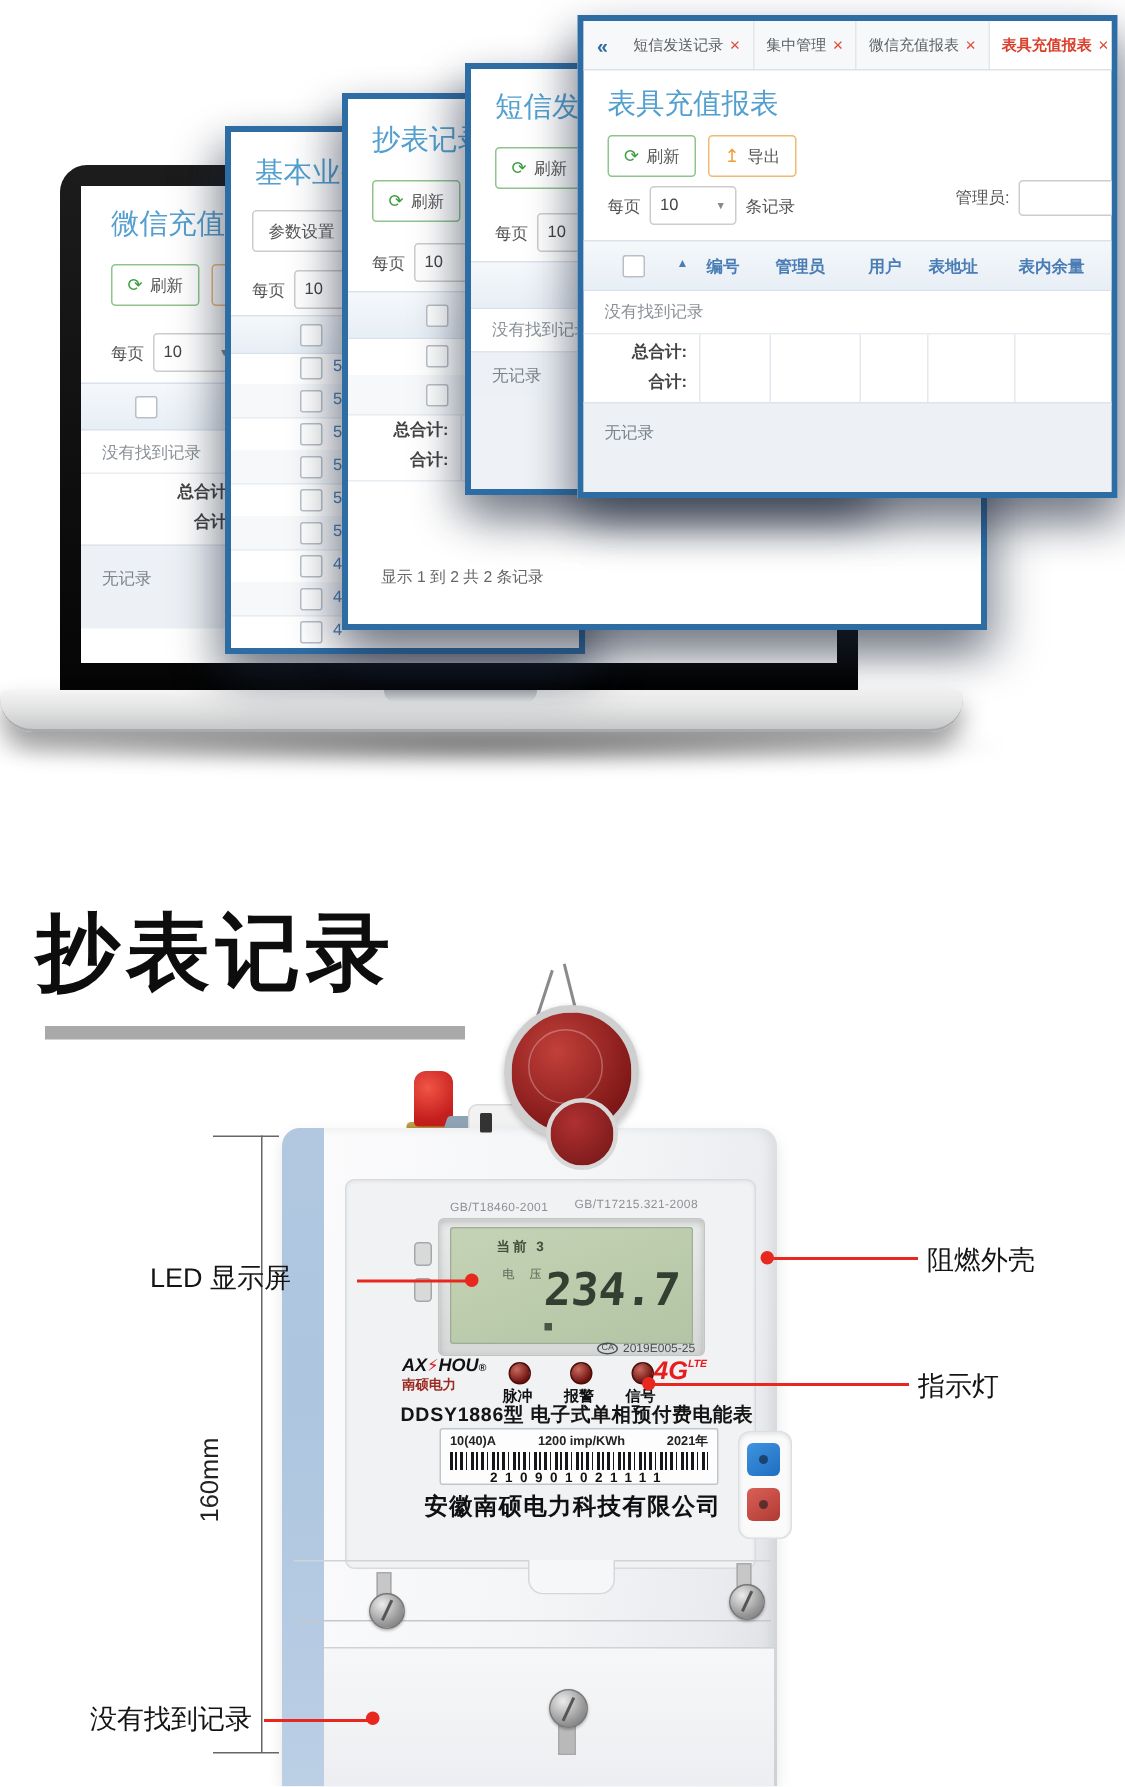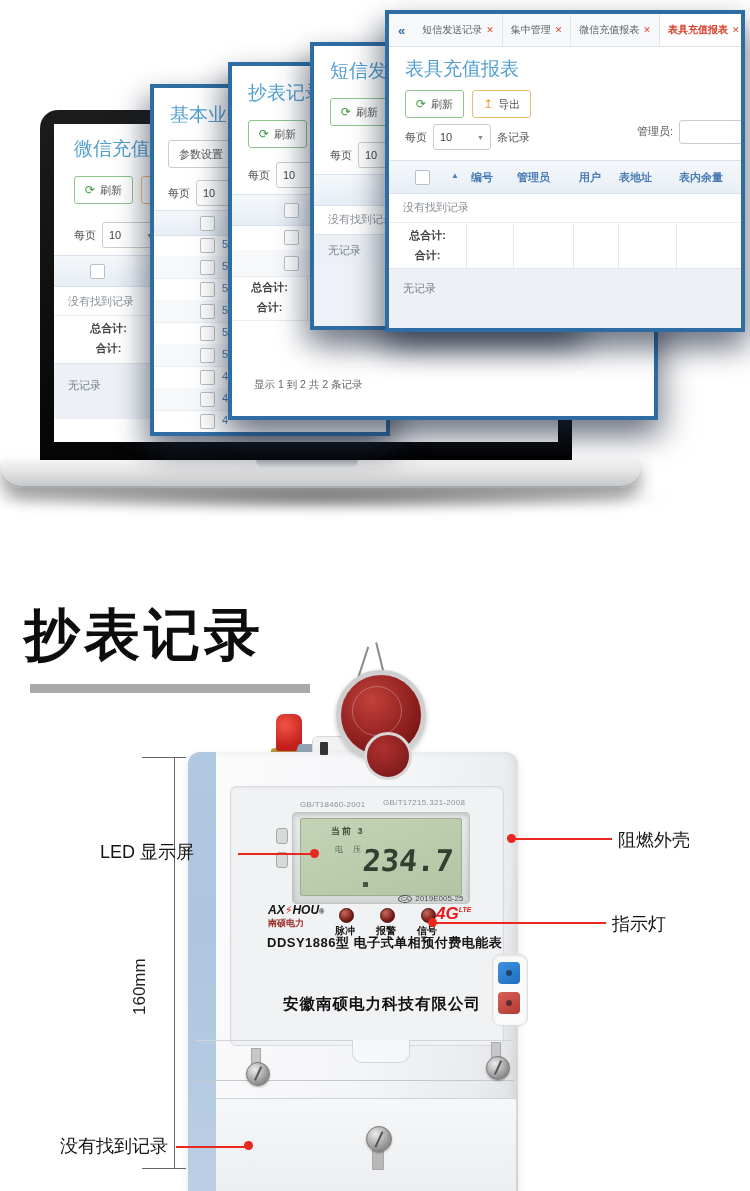--- a/index.html
+++ b/index.html
@@ -28,21 +28,21 @@
   .btn.green{border:1px solid #8ec48e;} .btn.green .ic{color:#3f9d43;font-size:12px;}
   .btn.orange{border:1px solid #eebb72;} .btn.orange .ic{color:#ef9c3a;font-size:12px;}
   .pp{display:flex;align-items:center;gap:6px;font-size:11px;color:#555;white-space:nowrap;}
   .ppsel{width:44px;height:24px;border:1px solid #ccc;border-radius:3px;display:flex;align-items:center;
          justify-content:space-between;padding:0 6px;font-size:11px;color:#444;background:#fff;}
   .caret{font-size:7px;color:#888;}
   .thead{background:linear-gradient(#f5f8fb,#e7eef5);border-top:1px solid #d9e2ec;border-bottom:1px solid #d9e2ec;
          color:#4a7db5;font-weight:bold;font-size:11px;}
   .cb{width:13px;height:13px;border:1px solid #b9bfc6;border-radius:2px;background:#fff;}
   .muted{color:#8a9097;font-size:11px;white-space:nowrap;}
-  .tlabels{font-size:11px;font-weight:bold;color:#444;text-align:center;line-height:1.8;white-space:nowrap;}
+  .tlabels{font-size:11px;font-weight:bold;color:#444;text-align:right;line-height:1.8;white-space:nowrap;}
   .tcell{border-right:1px solid #e4e9ef;height:100%;}
   .wfoot{background:#edf1f6;border-top:1px solid #dde4ec;color:#7a828a;font-size:11px;}
   .rowline{border-bottom:1px solid #e8edf2;}
   .stripe{background:#f6f8fa;}
   .pgtext{font-size:10.5px;color:#666;white-space:nowrap;margin-top:48px;}
   .idtext{font-size:11px;color:#4a7db5;white-space:nowrap;}
 
   
   .tabbar{left:0;top:0;right:0;height:32px;background:#f7f8f9;border-bottom:1px solid #dfe3e7;
           display:flex;align-items:stretch;font-size:10px;color:#5a6066;overflow:hidden;}
@@ -390,20 +390,29 @@
   <div class="abs led-label" style="left:371px;top:924px">报警</div>
   <div class="abs led-label" style="left:412px;top:924px">信号</div>
 
   <div class="abs badge4g">
     <span style="font-size:17px">4G</span>
     <span style="font-size:7px;margin-top:2px">LTE</span>
   </div>
 
   <div class="abs model">DDSY1886型 电子式单相预付费电能表</div>
 
+  <div class="abs sticker">
+    <div class="sticker-row">
+      <span>10(40)A</span>
+      <span>1200 imp/KWh</span>
+      <span>2021年</span>
+    </div>
+    <div class="barcode"></div>
+    <div class="barcode-no">210901021111</div>
+  </div>
 
   <div class="abs company">安徽南硕电力科技有限公司</div>
 
   <div class="abs btn-recess"></div>
   <div class="abs sq-btn" style="left:498px;top:962px;background:linear-gradient(145deg,#3f93e0,#1f6ec0)">
       <span class="hole"></span>
     </div>
   <div class="abs sq-btn" style="left:498px;top:992px;background:linear-gradient(145deg,#d96057,#b03a33)">
       <span class="hole"></span>
     </div>

